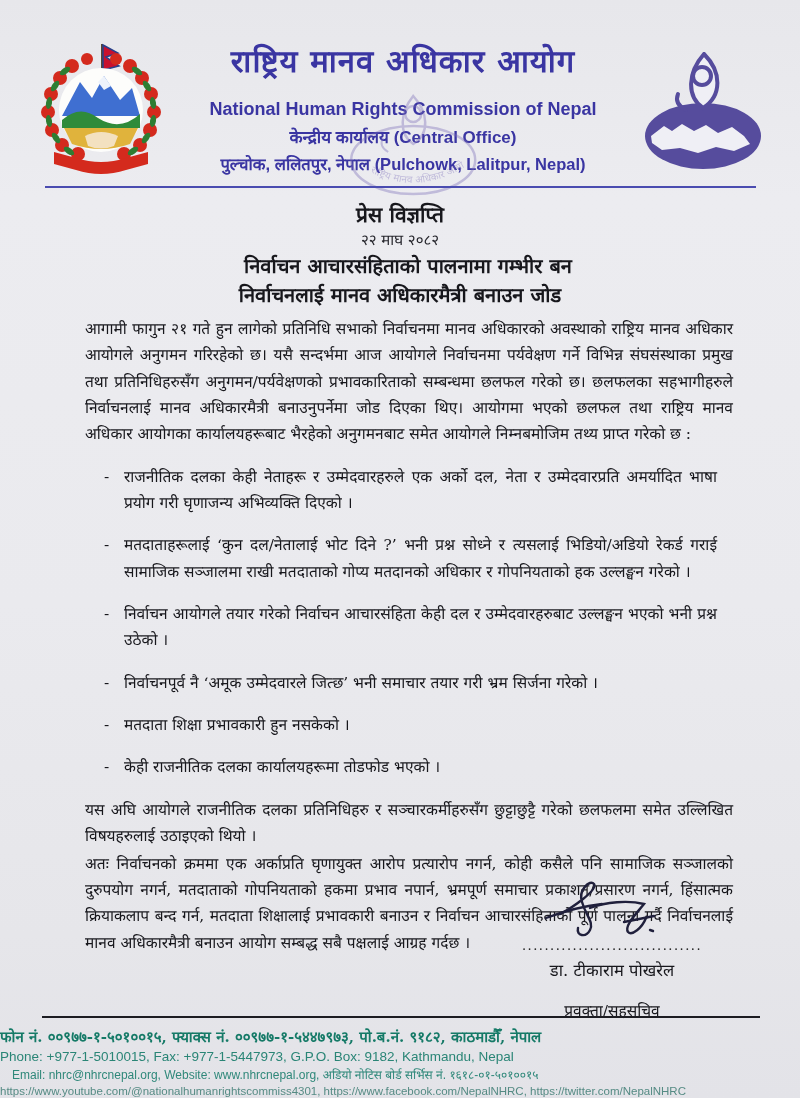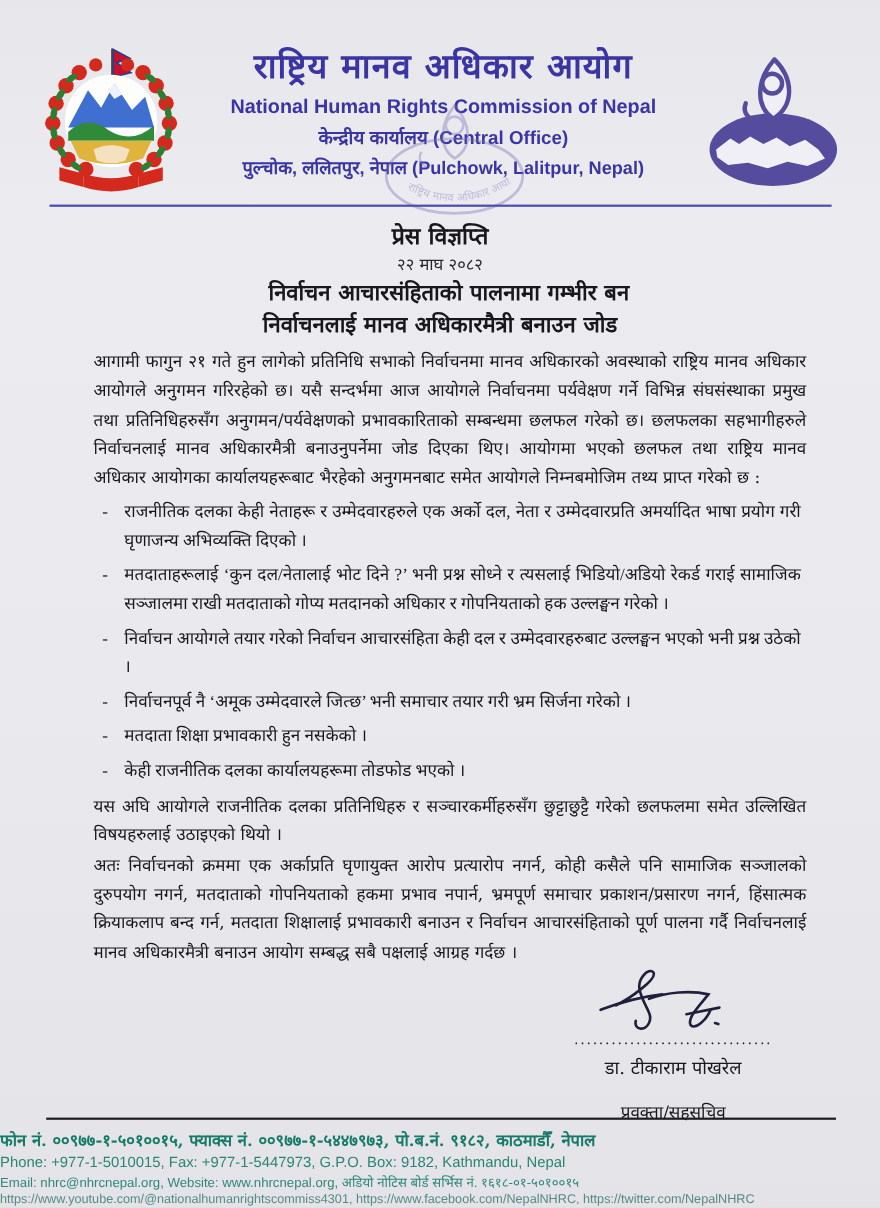--- a/index.html
+++ b/index.html
@@ -4,49 +4,49 @@
 <style>
   html,body{margin:0;padding:0;}
   body{width:800px;height:1098px;background:#dcdce0;font-family:"DejaVu Serif","Liberation Serif",serif;}
   .page{position:relative;width:800px;height:1098px;overflow:hidden;color:#17171c;
         background:linear-gradient(180deg,#e7e7eb 0%,#ececf0 18%,#eaeaee 55%,#e6e6ea 85%,#e3e3e8 100%);}
   
   .header{position:absolute;top:34px;left:40px;right:30px;display:flex;align-items:flex-start;}
   .emblem-wrap{width:128px;flex-shrink:0;margin-top:6px;}
   .header-center{flex:1;text-align:center;position:relative;padding-top:8px;}
   .org-np{font-size:31px;font-weight:bold;color:#3a35a2;letter-spacing:1px;line-height:1.25;}
-  .org-en{font-size:18px;font-weight:bold;color:#3a35a2;font-family:"Liberation Sans","DejaVu Sans",sans-serif;margin-top:6px;}
+  .org-en{font-size:18px;font-weight:bold;color:#3a35a2;font-family:"Liberation Sans","DejaVu Sans",sans-serif;margin-top:18px;}
   .office-line{font-size:17px;font-weight:bold;color:#3a35a2;font-family:"Liberation Sans","DejaVu Sans",sans-serif;margin-top:5px;}
   .address-line{font-size:16.5px;font-weight:bold;color:#3a35a2;font-family:"Liberation Sans","DejaVu Sans",sans-serif;margin-top:4px;}
   .logo-wrap{width:132px;flex-shrink:0;margin-top:18px;}
   .stamp{position:absolute;left:50%;top:48px;transform:translateX(-44%);opacity:.38;pointer-events:none;}
   .rule-blue{position:absolute;top:186px;left:45px;right:44px;height:2px;background:#4a4cb0;}
   
   .doc-type{position:absolute;top:200px;left:0;right:0;text-align:center;font-size:21px;font-weight:bold;}
   .doc-date{position:absolute;top:229px;left:0;right:0;text-align:center;font-size:15px;color:#26262c;}
   .headline1{position:absolute;top:252px;left:16px;right:0;text-align:center;font-size:20px;font-weight:bold;}
   .headline2{position:absolute;top:281px;left:0;right:0;text-align:center;font-size:20px;font-weight:bold;}
   
   .body-block{position:absolute;top:316px;left:85px;width:648px;font-size:15.5px;line-height:1.7;text-align:justify;}
   .para{margin:0 0 1px 0;}
   ul.findings{list-style:none;margin:2px 0;padding:0;}
-  ul.findings li{position:relative;padding-left:23px;margin:5px;font-family:Liberation Serif, serif;}
+  ul.findings li{position:relative;padding-left:23px;margin:16px;}
   ul.findings li::before{content:"-";position:absolute;left:3px;top:0;}
   
   .sig-block{position:absolute;top:878px;right:88px;width:200px;text-align:center;}
   .sig-img{margin-bottom:-6px;}
   .sig-dots{color:#222;font-size:13px;letter-spacing:1.5px;line-height:8px;}
   .sig-name{font-size:16.5px;font-weight:normal;margin-top:8px;}
   .sig-title{font-size:15.5px;margin-top:18px;}
   
   .footer-rule{position:absolute;top:1016px;left:42px;right:40px;height:2px;background:#1c1c22;}
   .footer{position:absolute;top:1026px;left:0;right:0;font-family:"Liberation Sans","DejaVu Sans",sans-serif;}
   .f1{font-size:15px;font-weight:bold;color:#157a67;font-family:"DejaVu Serif","Liberation Serif",serif;}
   .f2{font-size:13.5px;color:#2a8576;margin-top:3px;}
-  .f3{font-size:12px;color:#2f887a;margin-top:2px;}
+  .f3{font-size:12px;color:#2f887a;margin-top:2px;margin-left:12px;}
   .f4{font-size:11.5px;color:#558b84;margin-top:2px;}
 </style>
 </head>
 <body>
 
 <div class="page">
 
   <div class="header">
 
     <div class="emblem-wrap">

